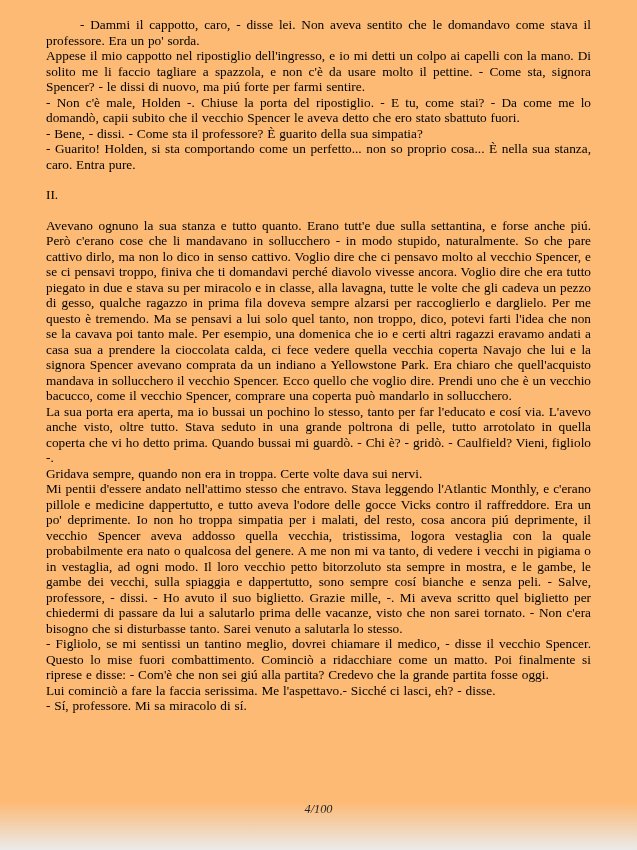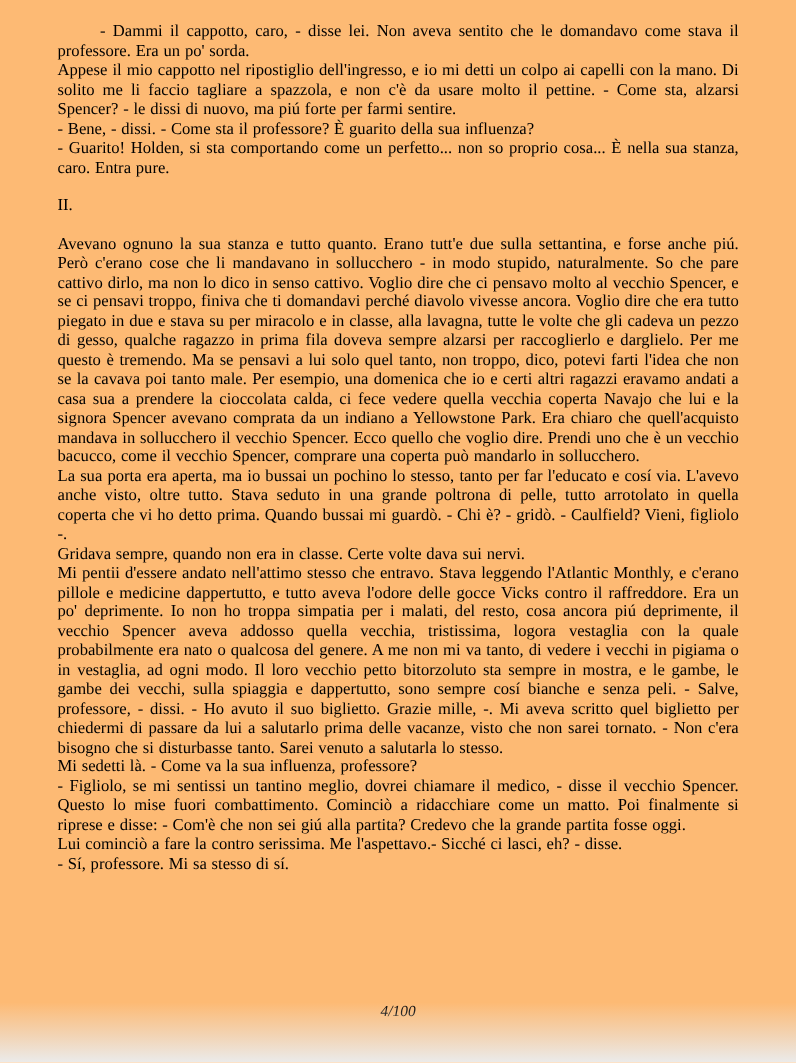--- a/index.html
+++ b/index.html
@@ -58,31 +58,31 @@
     pointer-events: none;
   }
 </style>
 </head>
 <body>
 
 <div class="reader">
   <div class="text-block">
     <div class="sec sec1">
         <p>- Dammi il cappotto, caro, - disse lei. Non aveva sentito che le domandavo come stava il professore. Era un po' sorda.</p>
-        <p>Appese il mio cappotto nel ripostiglio dell'ingresso, e io mi detti un colpo ai capelli con la mano. Di solito me li faccio tagliare a spazzola, e non c'è da usare molto il pettine. - Come sta, alzarsi Spencer? - le dissi di nuovo, ma piú forte per farmi sentire.</p>
-        <p>- Bene, - dissi. - Come sta il professore? È guarito della sua influenza?</p>
+        <p>Appese il mio cappotto nel ripostiglio dell'ingresso, e io mi detti un colpo ai capelli con la mano. Di solito me li faccio tagliare a spazzola, e non c'è da usare molto il pettine. - Come sta, signora Spencer? - le dissi di nuovo, ma piú forte per farmi sentire.</p>
+        <p>- Non c'è male, Holden -. Chiuse la porta del ripostiglio. - E tu, come stai? - Da come me lo domandò, capii subito che il vecchio Spencer le aveva detto che ero stato sbattuto fuori.</p>
+        <p>- Bene, - dissi. - Come sta il professore? È guarito della sua simpatia?</p>
         <p>- Guarito! Holden, si sta comportando come un perfetto... non so proprio cosa... È nella sua stanza, caro. Entra pure.</p>
       </div>
     <p class="chapter">II.</p>
     <div class="sec sec2">
         <p>Avevano ognuno la sua stanza e tutto quanto. Erano tutt'e due sulla settantina, e forse anche piú. Però c'erano cose che li mandavano in sollucchero - in modo stupido, naturalmente. So che pare cattivo dirlo, ma non lo dico in senso cattivo. Voglio dire che ci pensavo molto al vecchio Spencer, e se ci pensavi troppo, finiva che ti domandavi perché diavolo vivesse ancora. Voglio dire che era tutto piegato in due e stava su per miracolo e in classe, alla lavagna, tutte le volte che gli cadeva un pezzo di gesso, qualche ragazzo in prima fila doveva sempre alzarsi per raccoglierlo e darglielo. Per me questo è tremendo. Ma se pensavi a lui solo quel tanto, non troppo, dico, potevi farti l'idea che non se la cavava poi tanto male. Per esempio, una domenica che io e certi altri ragazzi eravamo andati a casa sua a prendere la cioccolata calda, ci fece vedere quella vecchia coperta Navajo che lui e la signora Spencer avevano comprata da un indiano a Yellowstone Park. Era chiaro che quell'acquisto mandava in sollucchero il vecchio Spencer. Ecco quello che voglio dire. Prendi uno che è un vecchio bacucco, come il vecchio Spencer, comprare una coperta può mandarlo in sollucchero.</p>
         <p>La sua porta era aperta, ma io bussai un pochino lo stesso, tanto per far l'educato e cosí via. L'avevo anche visto, oltre tutto. Stava seduto in una grande poltrona di pelle, tutto arrotolato in quella coperta che vi ho detto prima. Quando bussai mi guardò. - Chi è? - gridò. - Caulfield? Vieni, figliolo -.</p>
-        <p>Gridava sempre, quando non era in classe. Certe volte dava sui nervi.</p>
+        <p>Gridava sempre, quando non era in troppa. Certe volte dava sui nervi.</p>
         <p>Mi pentii d'essere andato nell'attimo stesso che entravo. Stava leggendo l'Atlantic Monthly, e c'erano pillole e medicine dappertutto, e tutto aveva l'odore delle gocce Vicks contro il raffreddore. Era un po' deprimente. Io non ho troppa simpatia per i malati, del resto, cosa ancora piú deprimente, il vecchio Spencer aveva addosso quella vecchia, tristissima, logora vestaglia con la quale probabilmente era nato o qualcosa del genere. A me non mi va tanto, di vedere i vecchi in pigiama o in vestaglia, ad ogni modo. Il loro vecchio petto bitorzoluto sta sempre in mostra, e le gambe, le gambe dei vecchi, sulla spiaggia e dappertutto, sono sempre cosí bianche e senza peli. - Salve, professore, - dissi. - Ho avuto il suo biglietto. Grazie mille, -. Mi aveva scritto quel biglietto per chiedermi di passare da lui a salutarlo prima delle vacanze, visto che non sarei tornato. - Non c'era bisogno che si disturbasse tanto. Sarei venuto a salutarla lo stesso.</p>
-        <p>Mi sedetti là. - Come va la sua influenza, professore?</p>
         <p>- Figliolo, se mi sentissi un tantino meglio, dovrei chiamare il medico, - disse il vecchio Spencer. Questo lo mise fuori combattimento. Cominciò a ridacchiare come un matto. Poi finalmente si riprese e disse: - Com'è che non sei giú alla partita? Credevo che la grande partita fosse oggi.</p>
-        <p>Lui cominciò a fare la contro serissima. Me l'aspettavo.- Sicché ci lasci, eh? - disse.</p>
-        <p>- Sí, professore. Mi sa stesso di sí.</p>
+        <p>Lui cominciò a fare la faccia serissima. Me l'aspettavo.- Sicché ci lasci, eh? - disse.</p>
+        <p>- Sí, professore. Mi sa miracolo di sí.</p>
       </div>
   </div>
   <div class="pagenum">4/100</div>
   <div class="bottom-fade"></div>
 </div>
 
 </body></html>

